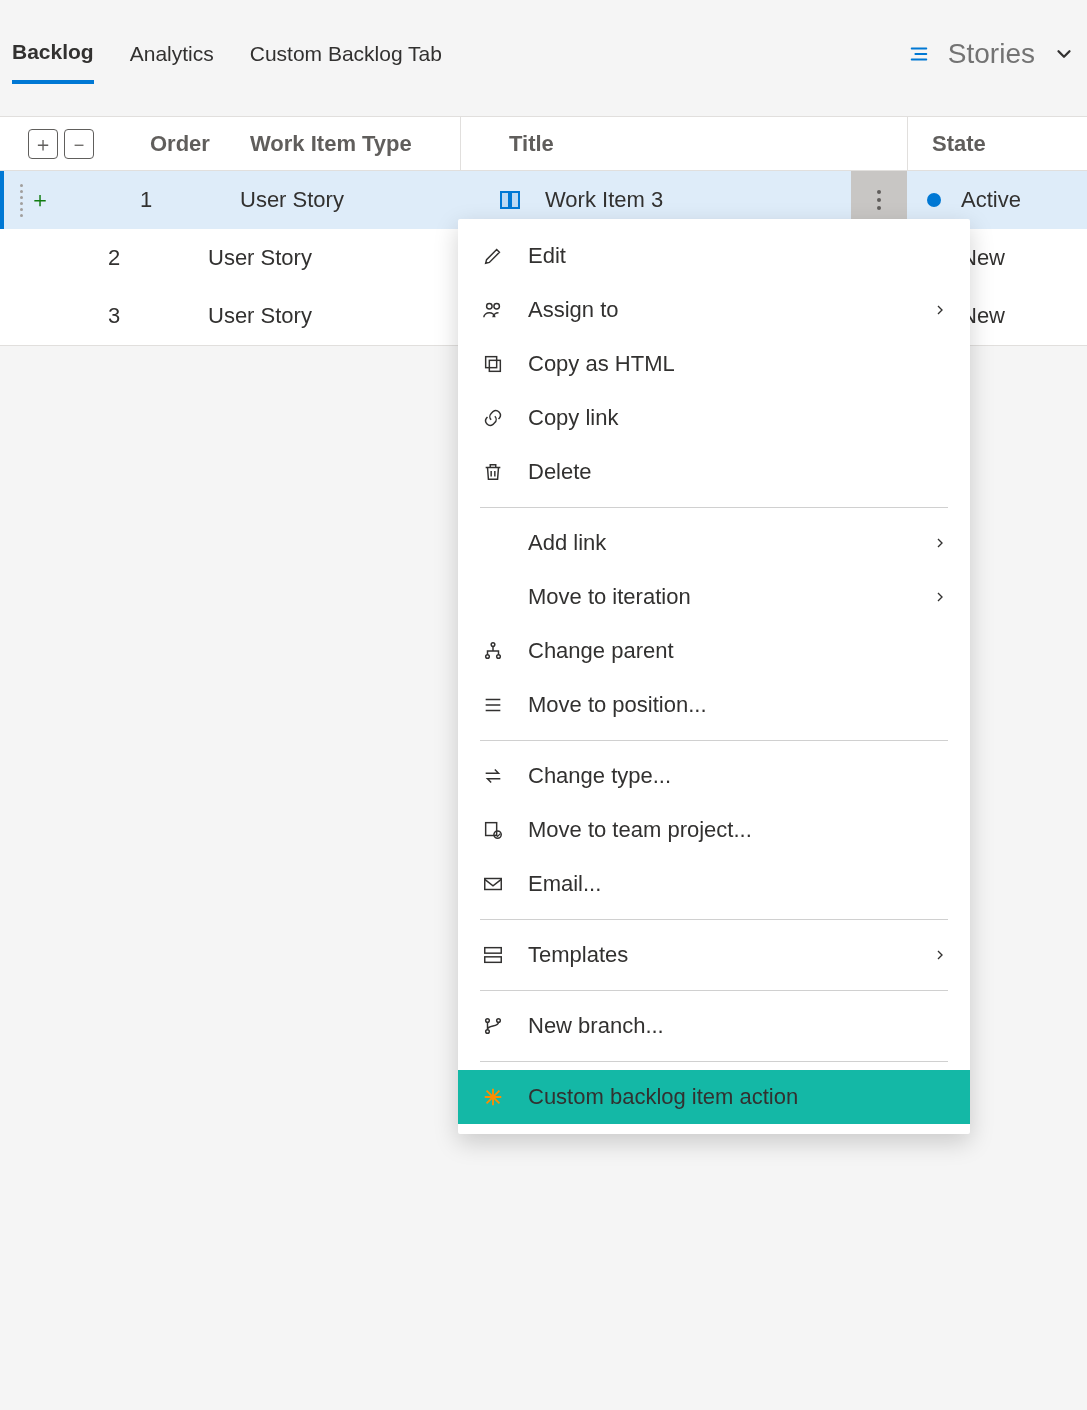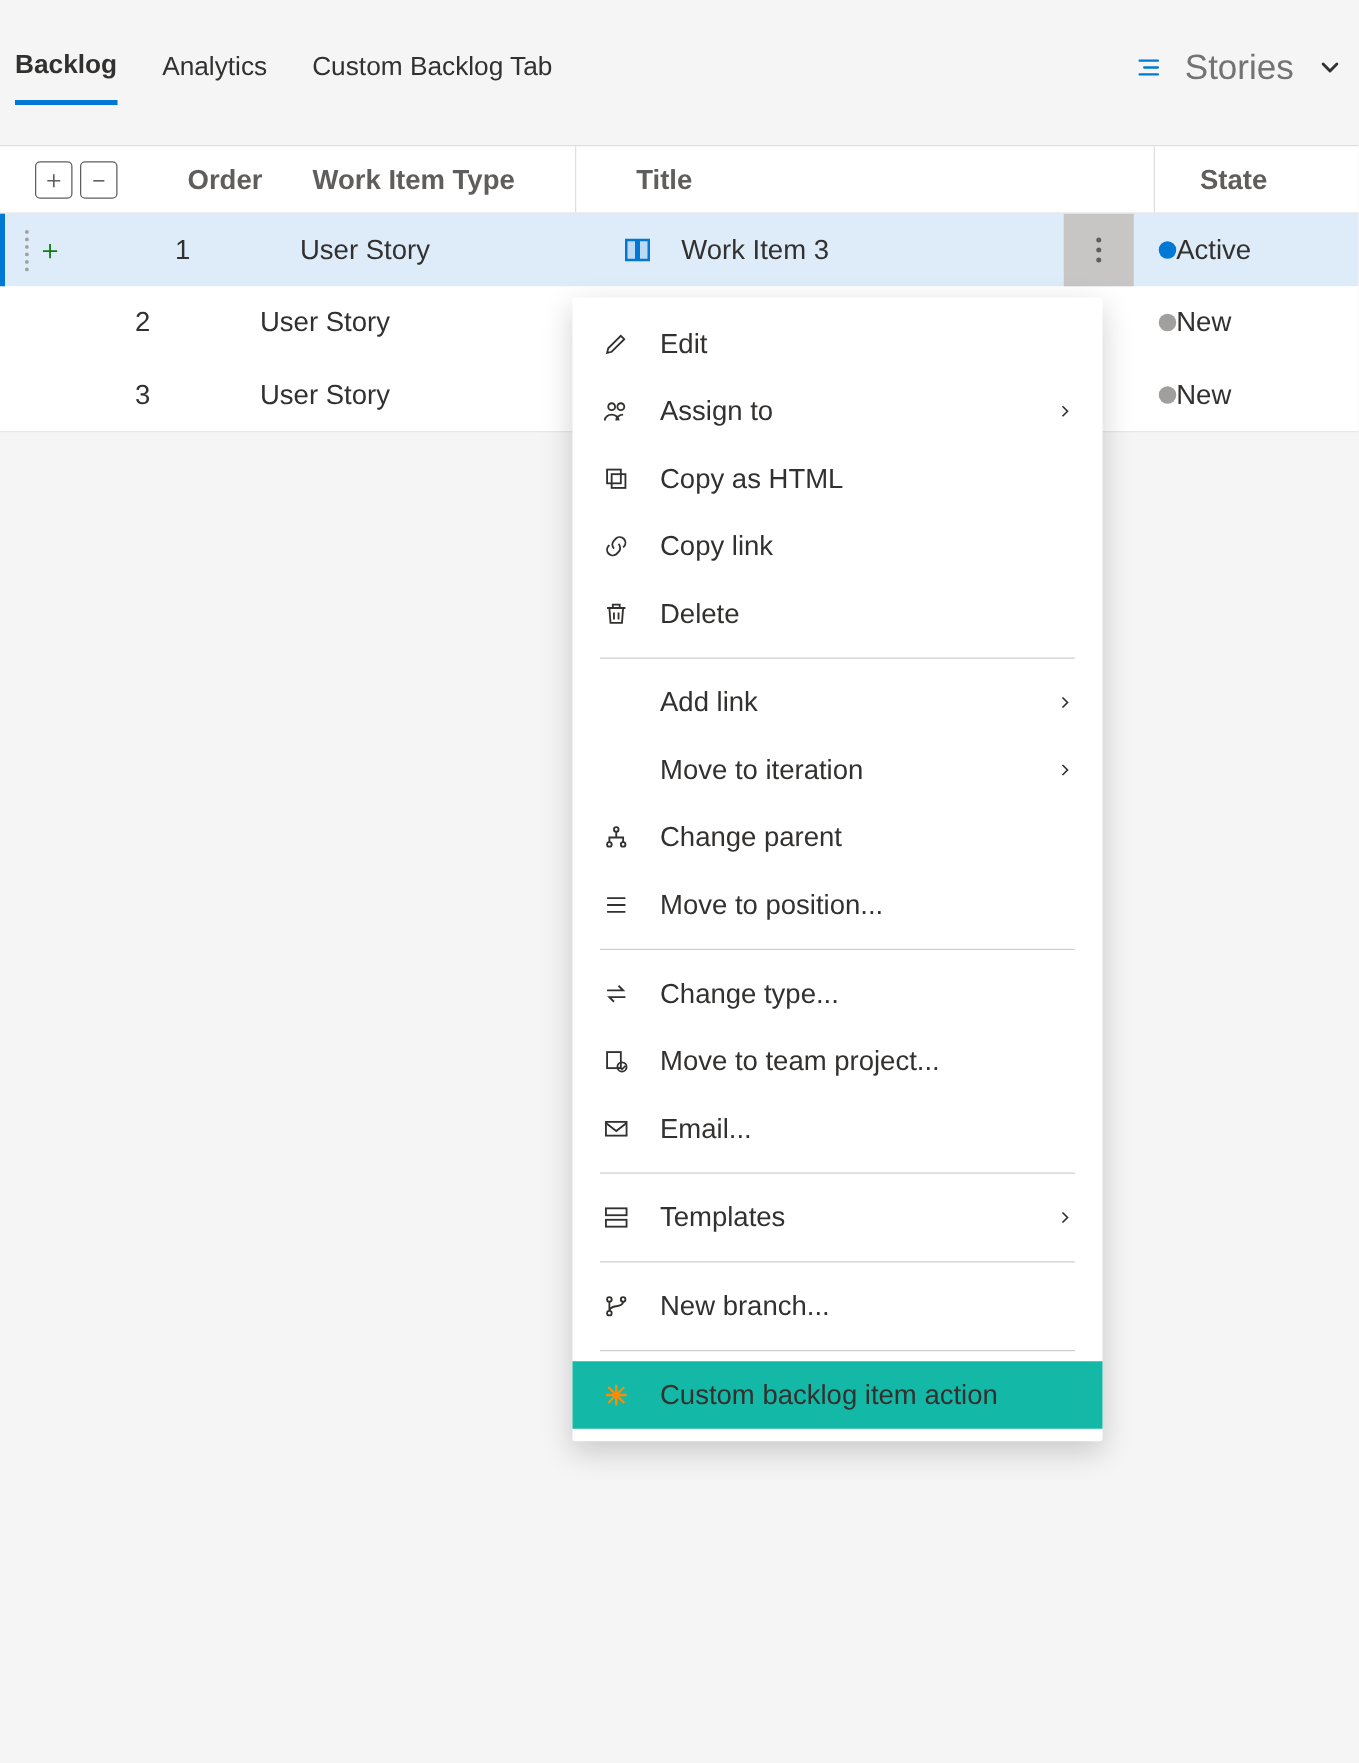--- a/index.html
+++ b/index.html
@@ -54,21 +54,21 @@
     font-size: 20px; line-height: 1;
     color:#605e5c;
     margin-right: 6px;
     cursor:pointer;
     background:#fff;
   }
   .col { color:#605e5c; font-size:22px; font-weight:600; }
   .col-order { margin-left: 50px; width: 100px; }
   .col-type  { width: 210px; }
   .col-title { flex:1; border-left:1px solid #e1dfdd; padding-left: 48px; height:100%; display:flex; align-items:center;}
-  .col-state { width: 164px; padding-left: 36px; border-left:1px solid #e1dfdd; height:100%; display:flex; align-items:center;}
+  .col-state { width: 180px; padding-left: 24px; border-left:1px solid #e1dfdd; height:100%; display:flex; align-items:center;}
 
   .row {
     display:flex;
     align-items:center;
     height: 58px;
     padding-left: 14px;
     position:relative;
   }
   .row.selected {
     background:#deecf9;
@@ -85,30 +85,30 @@
   .title-cell { flex:1; padding-left: 48px; display:flex; align-items:center; gap:23px; font-size:22px; color:#323130;}
   .wi-icon svg { width:24px; height:24px; display:block; }
   .more-btn {
     width:56px; height:58px; background:#c8c6c4;
     display:flex; align-items:center; justify-content:center;
     cursor:pointer;
   }
   .more-btn.hidden { visibility:hidden; background:transparent;}
   .more-dots { display:flex; flex-direction:column; gap:4px; }
   .more-dots i { width:4px; height:4px; background:#605e5c; border-radius:50%; }
-  .state-cell { width:180px; padding-left:20px; display:flex; align-items:center; gap:0; font-size:22px; color:#323130; overflow:hidden; white-space:nowrap;}
+  .state-cell { width:180px; padding-left:20px; display:flex; align-items:center; gap:20px; font-size:22px; color:#323130; overflow:hidden; white-space:nowrap;}
   .state-dot { width:14px; height:14px; border-radius:50%; }
   .state-dot.active { background:#0078d4; }
   .state-dot.new { background:#a19f9d; }
 
   
   .ctx {
     position:absolute;
-    left: 458px; top: 238px;
-    width: 424px;
+    left: 458px; top: 219px;
+    width: 512px;
     background:#fff;
     box-shadow: 0 8px 24px rgba(0,0,0,.18);
     border-radius: 2px;
     padding: 10px 0;
     z-index: 50;
   }
   .ctx-item {
     display:flex; align-items:center;
     height: 54px;
     padding: 0 22px;

